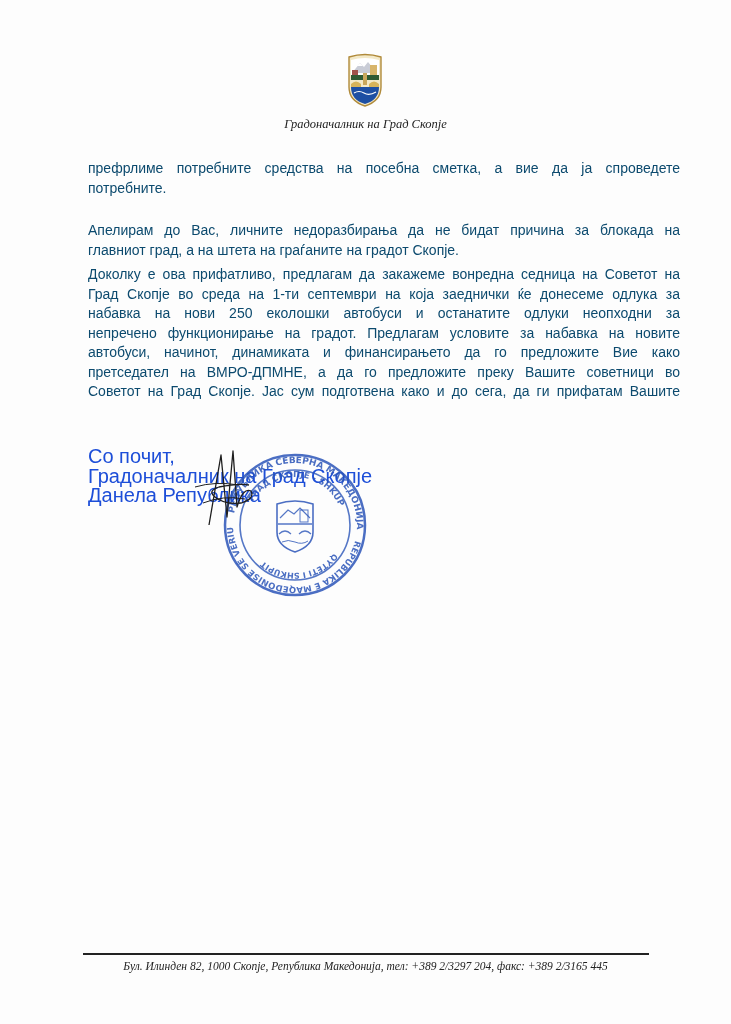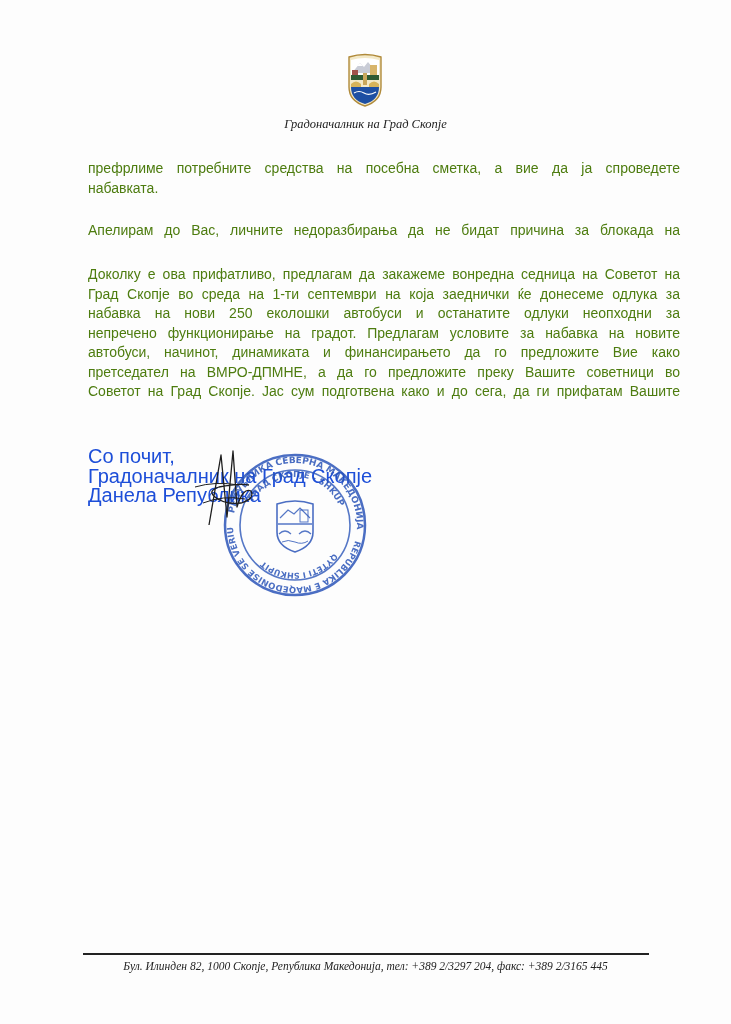--- a/index.html
+++ b/index.html
@@ -7,21 +7,21 @@
     .page { position: absolute; left: 0; top: 0; width: 731px; height: 1024px; background: #fdfdfd; }
 
     .logo { position: absolute; left: 346px; top: 53px; width: 38px; height: 54px; }
     .header-title {
       position: absolute; left: 0; width: 731px; top: 117px; text-align: center;
       font-family: "Liberation Serif", serif; font-style: italic; font-size: 12.5px; color: #222;
     }
 
     .body-text {
       position: absolute; left: 88px; width: 592px;
-      font-family: "Liberation Sans", sans-serif; font-size: 14px; line-height: 19.5px; color: #4d7c0f;
+      font-family: "Liberation Sans", sans-serif; font-size: 14px; line-height: 19.5px; color: #0c4a6e;
       text-align: justify; text-align-last: left;
     }
     .p1 { top: 159px; }
     .p2 { top: 221px; }
     .p3 { top: 265px; }
     .line { display: block; text-align: justify; text-align-last: justify; }
     .line.last { text-align-last: left; }
 
     .closing {
       position: absolute; left: 88px; top: 447px;
@@ -55,25 +55,26 @@
     <path d="M5 31 Q10 26 15 31 L15 34 L5 34 Z" fill="#d6b35a"></path>
     <path d="M23 31 Q28 26 33 31 L33 34 L23 34 Z" fill="#d6b35a"></path>
     <path d="M5 34 L33 34 Q33 47 19 51 Q5 47 5 34 Z" fill="#1d4fa3"></path>
     <path d="M8 40 Q13 37 18 40 Q23 43 30 39" stroke="#ffffff" stroke-width="1.2" fill="none"></path>
   </svg>
 
   <div class="header-title">Градоначалник на Град Скопје</div>
 
   <div class="body-text p1">
     <span class="line">префрлиме потребните средства на посебна сметка, а вие да ја спроведете</span>
-    <span class="line last">набавката.</span>
+    <span class="line last">потребните.</span>
   </div>
 
   <div class="body-text p2">
     <span class="line">Апелирам до Вас, личните недоразбирања да не бидат причина за блокада на</span>
+    <span class="line last">главниот град, а на штета на граѓаните на градот Скопје.</span>
   </div>
 
   <div class="body-text p3">
     <span class="line">Доколку е ова прифатливо, предлагам да закажеме вонредна седница на Советот на</span>
     <span class="line">Град Скопје во среда на 1-ти септември на која заеднички ќе донесеме одлука за</span>
     <span class="line">набавка на нови 250 еколошки автобуси и останатите одлуки неопходни за</span>
     <span class="line">непречено функционирање на градот. Предлагам условите за набавка на новите</span>
     <span class="line">автобуси, начинот, динамиката и финансирањето да го предложите Вие како</span>
     <span class="line">претседател на ВМРО-ДПМНЕ, а да го предложите преку Вашите советници во</span>
     <span class="line">Советот на Град Скопје. Јас сум подготвена како и до сега, да ги прифатам Вашите</span>

